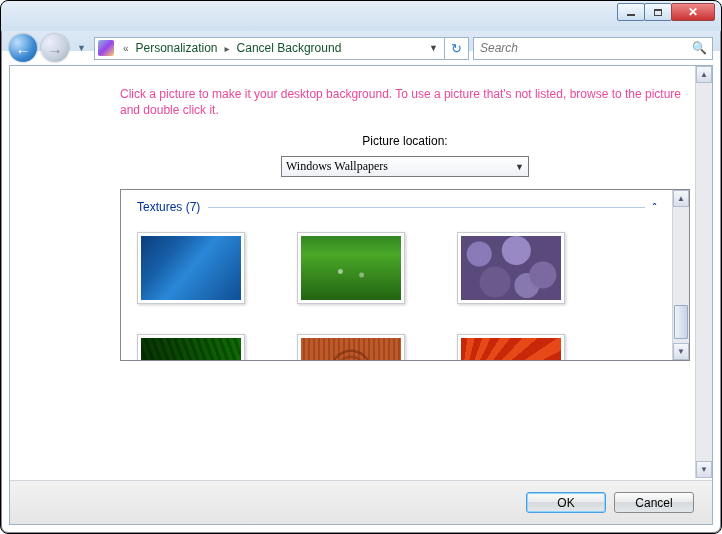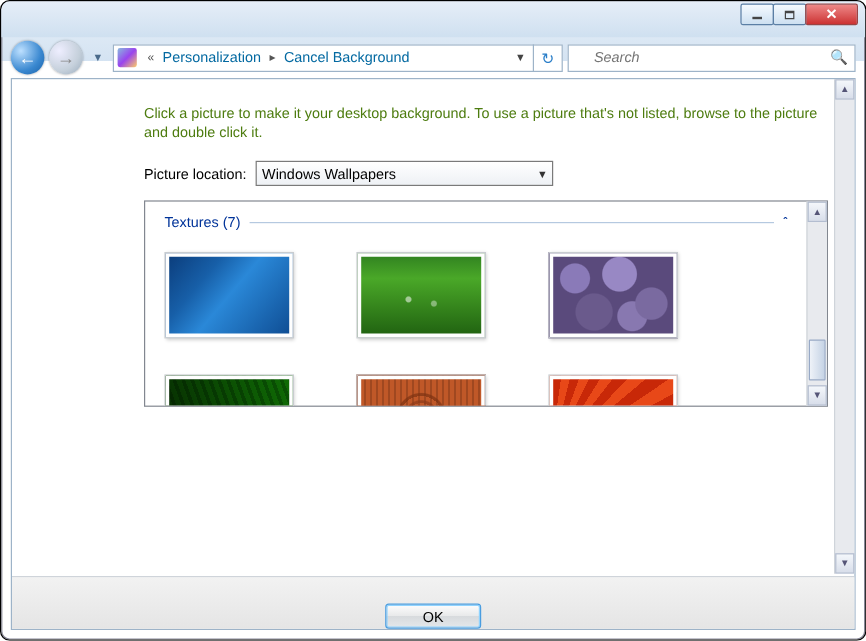--- a/index.html
+++ b/index.html
@@ -57,58 +57,58 @@
   
   .breadcrumb {
     flex: 1; height: 23px;
     background: #fff; border: 1px solid #9db3c8;
     display: flex; align-items: center;
     padding: 0 0 0 2px;
     position: relative;
   }
   .bcicon { width:16px; height:16px; background: linear-gradient(135deg,#8bd,#94e,#fc6); border-radius:2px; margin:0 4px 0 1px;}
   .bcchev { padding: 0 5px; color: #555; font-size: 10px; }
-  .bcitem { padding: 0 2px; color: #0369a1; }
+  .bcitem { padding: 0 2px; color: #14532d; }
   .bcdrop { margin-left: auto; padding: 0 6px; font-size: 9px; color: #444;}
   
   .refresh {
     width: 24px; height: 23px;
     border-left: 1px solid #9db3c8;
     display:flex;align-items:center;justify-content:center;
     color: #2a7ec8; font-size: 13px;
   }
   
   .searchbox {
     width: 240px; height: 23px;
     background: #fff; border: 1px solid #9db3c8;
     display: flex; align-items: center;
   }
   .searchbox input {
     flex:1; border:none; outline:none; font: inherit; padding: 0 6px;
-    font-style: italic; color: #be185d; margin-left: 15px;
+    font-style: italic; color: #be185d;
   }
   .searchicon { padding: 0 5px; color: #5a8ab8; font-size: 12px;}
   
   
   .content {
     position:absolute; top:64px; left:8px; right:8px; bottom:8px;
     background:#fff; border:1px solid #9db3c8;
   }
   .inner { padding: 20px 22px 0 110px; height: calc(100% - 46px); position:relative;}
   
   h1 { font-size: 16px; font-weight: normal; color: #003399; margin: 0 0 8px 0; }
-  .desc { color: #4d7c0f; margin: 0 0 16px 0; line-height: 1.35; }
-  
-  .locrow { display:flex; align-items:center; gap: 8px; margin-bottom: 12px; }
+  .desc { color: #ec4899; margin: 0 0 16px 0; line-height: 1.35; }
+  
+  .locrow { display:flex; align-items:center; gap: 8px; margin-bottom: 12px; flex-direction: column; }
   .combo {
     width: 248px; height: 21px; border:1px solid #7a7a7a;
     background: linear-gradient(#fff,#eef1f5);
     display:flex; align-items:center; padding: 0 4px;
   }
-  .combo .ctxt { flex:1; }
+  .combo .ctxt { flex:1;font-family:Liberation Serif, serif; }
   .combo .carrow { font-size:9px; color:#333;}
   .btn {
     height: 21px; padding: 0 14px;
     border: 1px solid #8a8a8a; border-radius: 3px;
     background: linear-gradient(#fdfdfd,#e8e9ea 49%, #d7dadd 50%, #e4e7ea);
     display:inline-flex; align-items:center; justify-content:center;
     color:#000;
   }
   .btn.default { border-color:#4a9de0; box-shadow: 0 0 0 1px #8fd3ff inset;}
   
@@ -164,21 +164,21 @@
     position:absolute; right:0; top:0; bottom:46px; width:17px;
     background:#e8eaee; border-left:1px solid #cfd4da;
   }
   
   
   .footer {
     position:absolute; left:0; right:0; bottom:0; height:44px;
     background: linear-gradient(#f2f2f2,#e5e5e5);
     border-top:1px solid #cfd4da;
     display:flex; justify-content:flex-end; align-items:center;
-    gap: 8px; padding: 0 18px; flex-direction: column;
+    gap: 8px; padding: 0 18px;
   }
   .footer .btn { width: 80px; }
 </style>
 </head>
 <body>
 
 <div class="window">
 
   <div class="titlebar">
     <div class="wcontrols">
@@ -259,16 +259,17 @@
 
     </div>
 
     <div class="outscroll">
       <div class="sbtn">▲</div>
       <div class="sbtn bot">▼</div>
     </div>
 
     <div class="footer">
       <div class="btn default">OK</div>
+      <div class="btn">Cancel</div>
     </div>
   </div>
 
 </div>
 
 </body></html>

